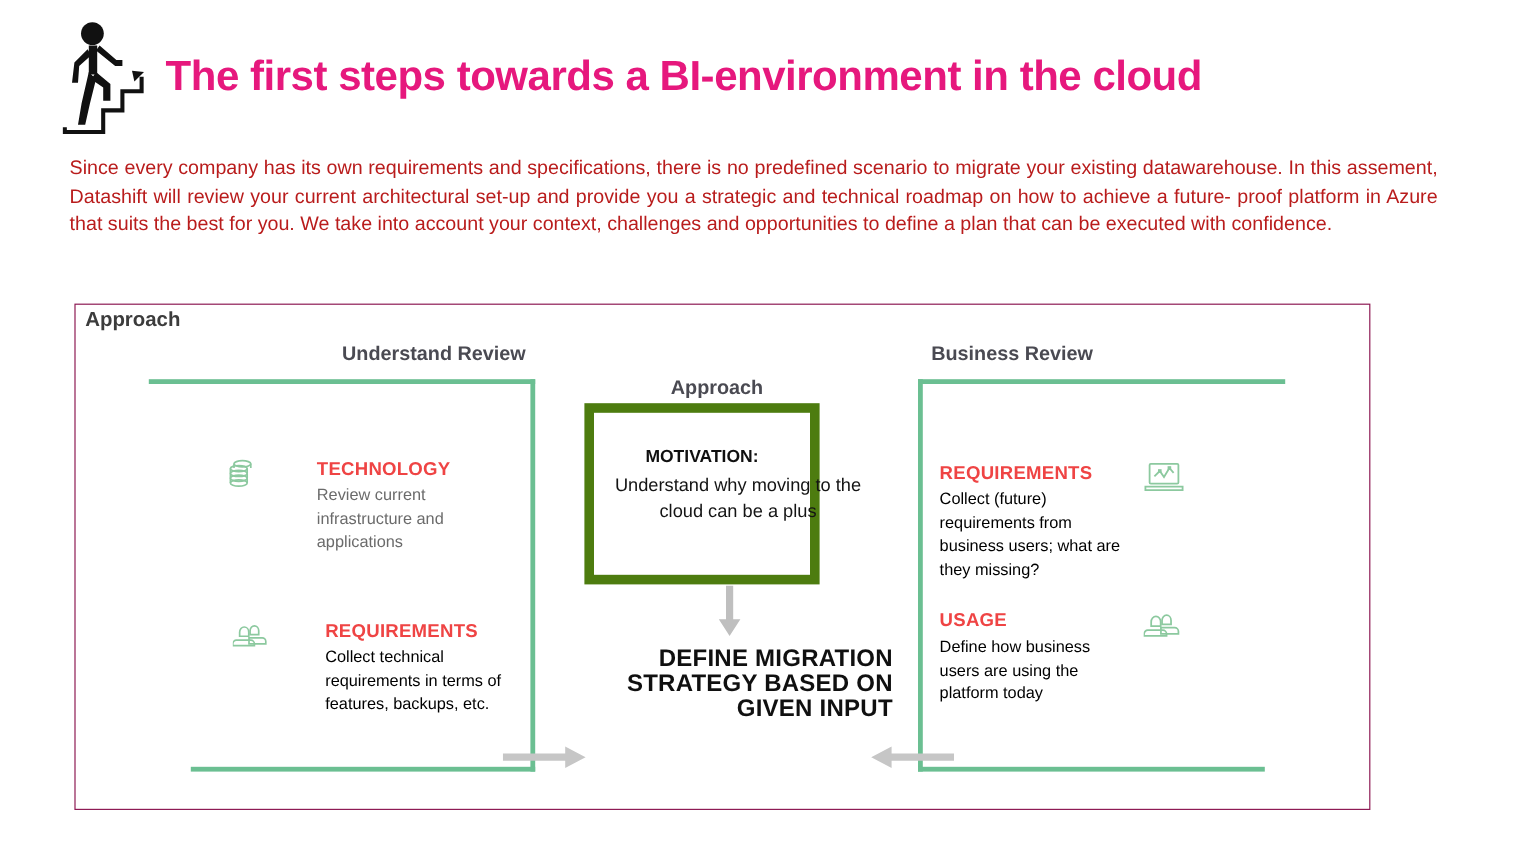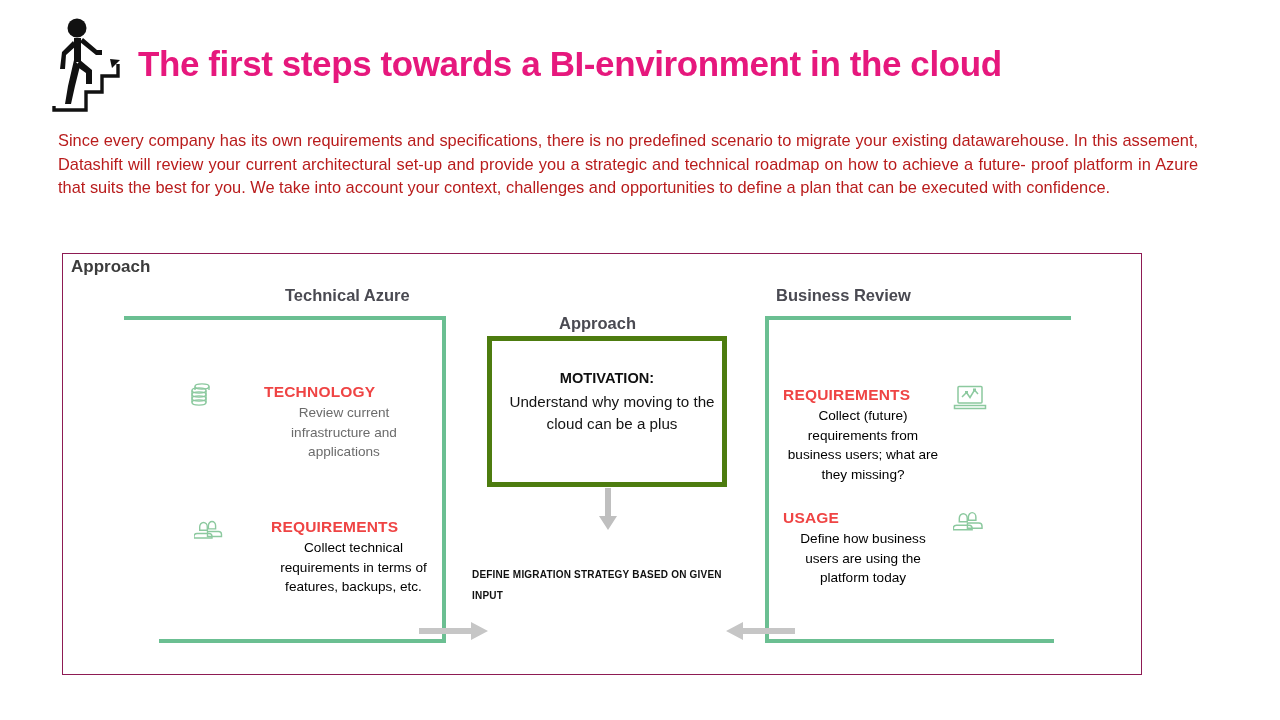--- a/index.html
+++ b/index.html
@@ -97,21 +97,20 @@
     font-weight: bold;
     color: #ef4444;
     letter-spacing: 0.2px;
     margin: 0 0 2px 0;
   }
   .item-desc {
     font-size: 13.6px;
     line-height: 19.5px;
     margin: 0;
     font-weight: 300;
-    text-align: center;
   }
   .desc-gray  { color: #6B6B6B; }
   .desc-dark  { color: #000000; }
 
   #technology-block  { left: 264px; top: 383px; width: 160px; }
   #tech-db-icon      { left: 190px; top: 382px; width: 22px; height: 26px; }
   #left-requirements-block { left: 271px; top: 518px; width: 165px; }
   #left-people-icon  { left: 194px; top: 518px; width: 30px; height: 24px; }
 
   
@@ -124,22 +123,22 @@
   #center-approach-label {
     position: absolute;
     left: 559px; top: 314px;
     font-size: 16.5px;
     font-weight: bold;
     color: #4A4A52;
   }
   #motivation-box {
     position: absolute;
     left: 487px; top: 336px;
-    width: 240px; height: 151px;
-    border: 5px solid #4d7c0f;
+    width: 196px; height: 151px;
+    border: 8px solid #4d7c0f;
     box-sizing: border-box;
   }
   #motivation-title {
     position: absolute;
     left: 0; top: 29px;
     width: 100%;
     text-align: center;
     font-size: 14.6px;
     font-weight: bold;
     color: #101010;
@@ -168,24 +167,24 @@
   }
   #right-to-center-arrow {
     position: absolute;
     left: 725px; top: 620px;
     width: 70px; height: 22px;
   }
 
   
   #migration-strategy-text {
     position: absolute;
-    left: 472px; top: 564px;
+    left: 472px; top: 539px;
     width: 272px;
-    text-align: left;
-    font-size: 10px;
+    text-align: right;
+    font-size: 20px;
     line-height: 21px;
     font-weight: bold;
     color: #101010;
     letter-spacing: 0.2px;
   }
 </style>
 </head>
 <body>
 
 <div id="header-area">
@@ -210,21 +209,21 @@
   </svg>
 
   <div id="page-title">The first steps towards a BI-environment in the cloud</div>
 </div>
 
 <div id="intro-paragraph">Since every company has its own requirements and specifications, there is no predefined scenario to migrate your existing datawarehouse. In this assement, Datashift will review your current architectural set-up and provide you a strategic and technical roadmap on how to achieve a future- proof platform in Azure that suits the best for you. We take into account your context, challenges and opportunities to define a plan that can be executed with confidence.</div>
 
 <div id="approach-frame"></div>
 <div id="approach-frame-label">Approach</div>
 
-<div class="column-heading" id="technical-review-heading">Technical Azure</div>
+<div class="column-heading" id="technical-review-heading">Understand Review</div>
 <div class="column-heading" id="business-review-heading">Business Review</div>
 
 <div class="bracket-line" id="left-bracket-top"></div>
 <div class="bracket-line" id="left-bracket-right"></div>
 <div class="bracket-line" id="left-bracket-bottom"></div>
 <div class="bracket-line" id="right-bracket-top"></div>
 <div class="bracket-line" id="right-bracket-left"></div>
 <div class="bracket-line" id="right-bracket-bottom"></div>
 
 <svg class="item-icon" id="tech-db-icon" viewBox="0 0 22 26" xmlns="http://www.w3.org/2000/svg">

